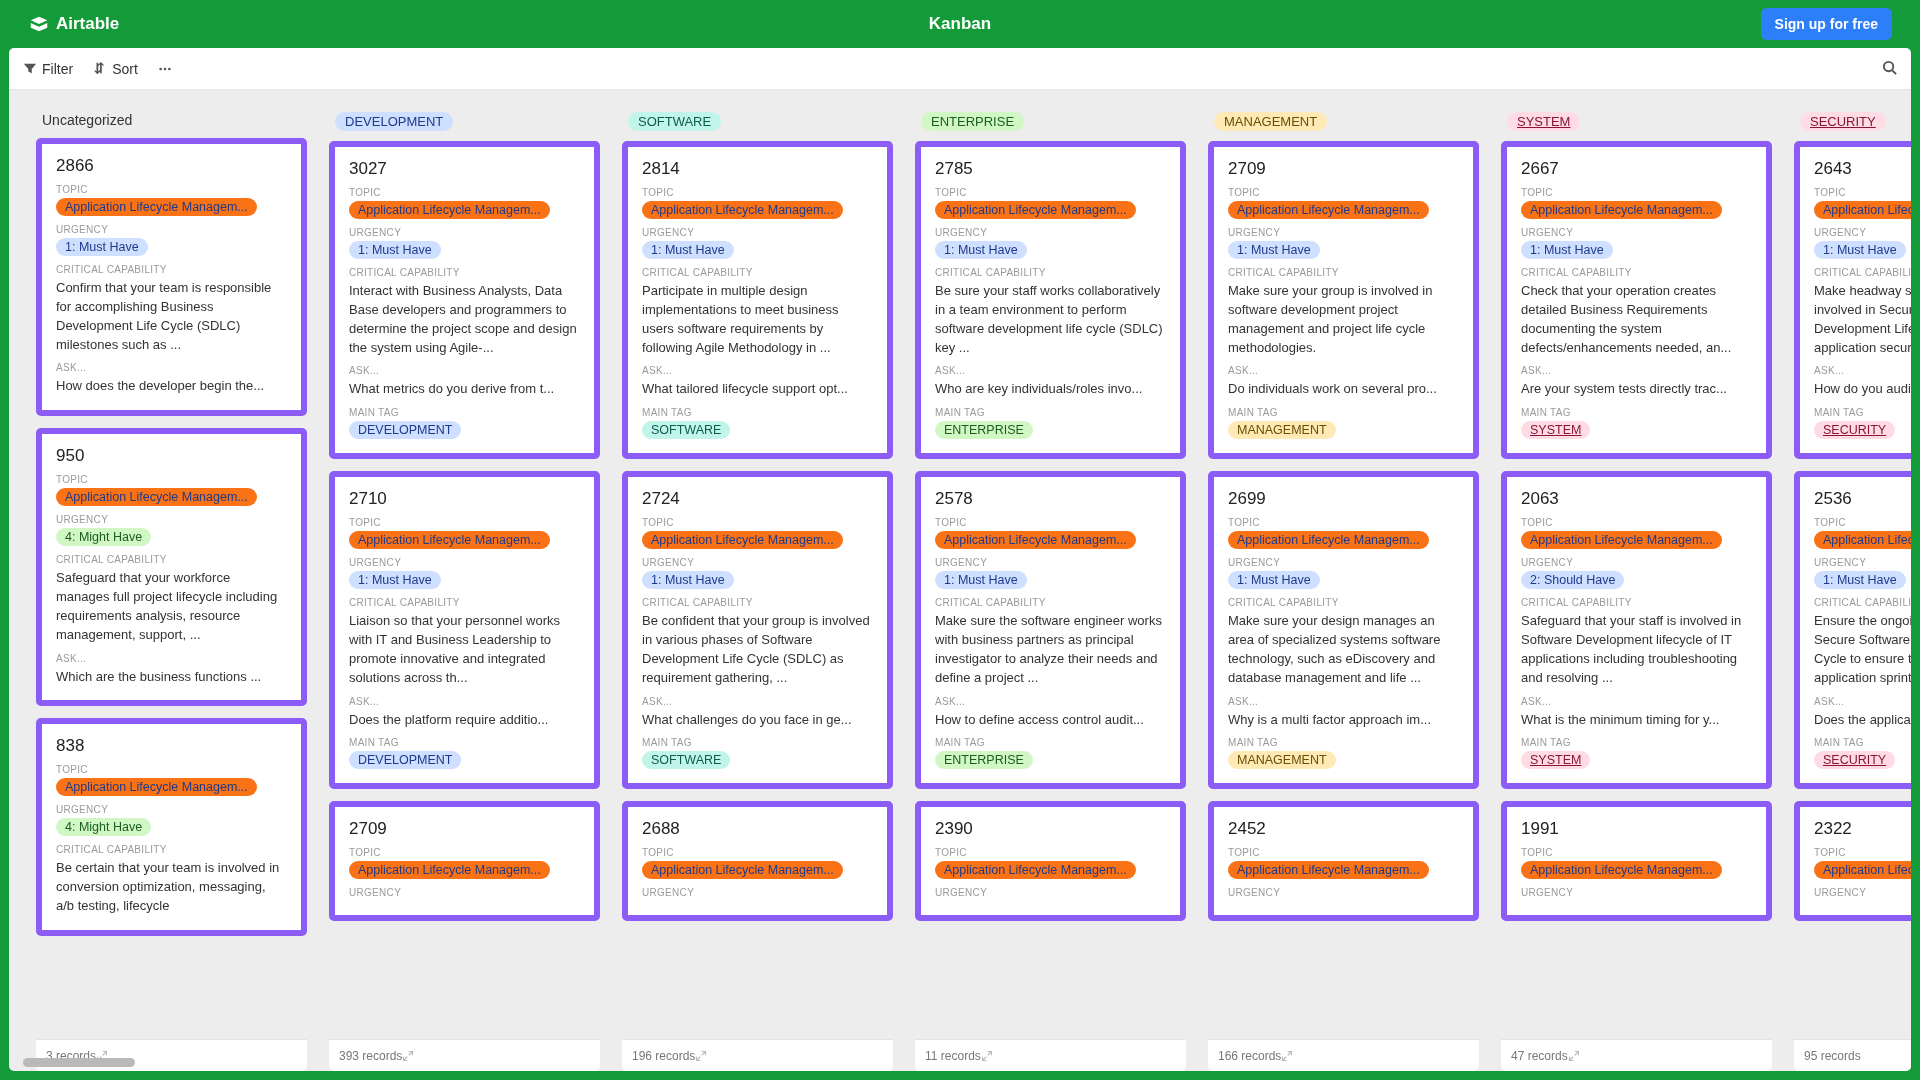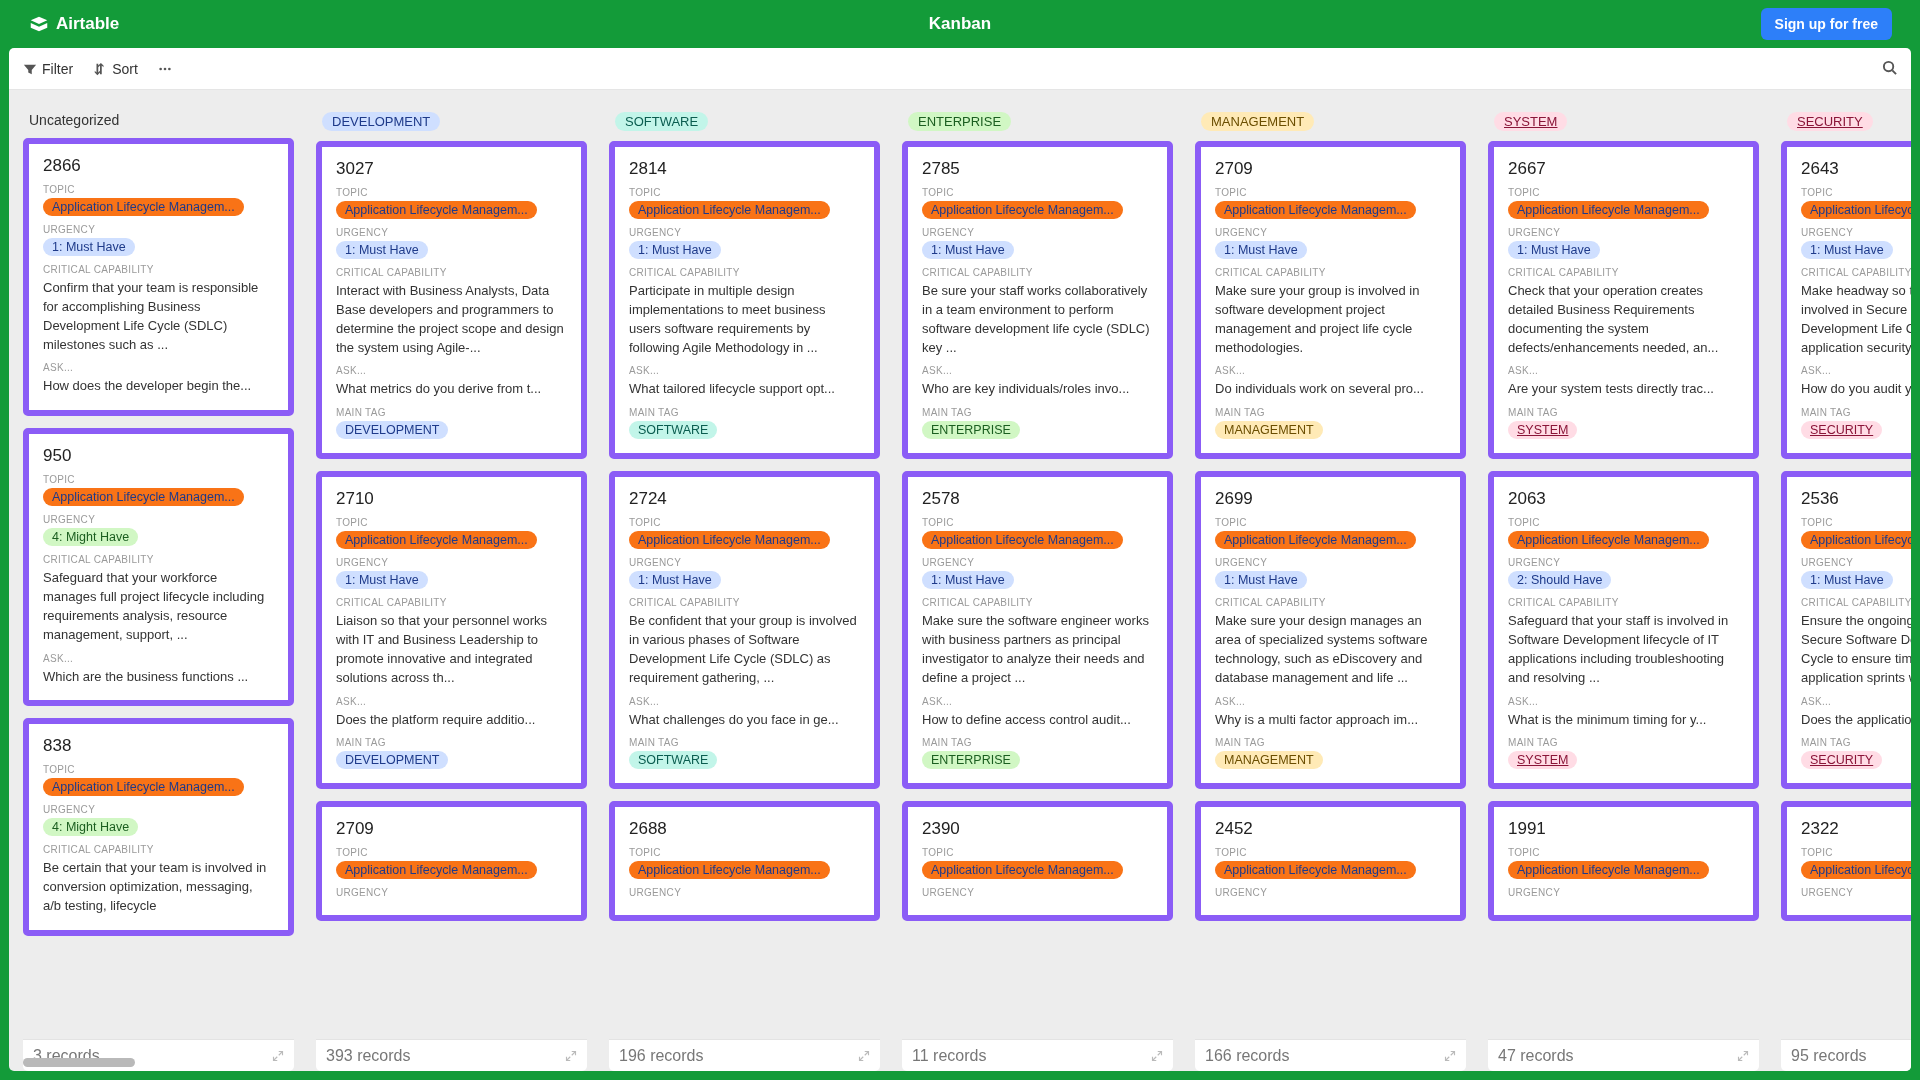--- a/index.html
+++ b/index.html
@@ -5,41 +5,41 @@
   * { box-sizing:border-box; margin:0; padding:0; }
   html,body { width:1920px; height:1080px; font-family:-apple-system,BlinkMacSystemFont,"Segoe UI",Helvetica,Arial,sans-serif; overflow:hidden; background:#139b39; }
   
   .topbar { height:48px; background:#139b39; color:#fff; display:flex; align-items:center; justify-content:space-between; padding:0 28px; }
   .brand { display:flex; align-items:center; gap:6px; font-weight:600; font-size:17px; }
   .brand svg { width:22px; height:22px; }
   .title { font-weight:600; font-size:17px; position:absolute; left:50%; transform:translateX(-50%); }
   .signup { background:#2d7ff9; color:#fff; border:none; border-radius:6px; padding:8px 14px; font-size:14px; font-weight:600; cursor:pointer; }
   
   .toolbar { background:#fff; height:42px; margin:0 9px; border-radius:5px 5px 0 0; display:flex; align-items:center; padding:0 14px; gap:20px; font-size:14px; color:#333; border-bottom:1px solid #e5e5e5; }
-  .tool { display:flex; align-items:center; gap:5px; cursor:pointer; }
+  .tool { display:flex; gap:5px; cursor:pointer; }
   .tool svg { width:14px; height:14px; }
   .spacer { flex:1; }
   .search-ico { cursor:pointer; }
   
   .board-wrap { margin:0 9px 9px 9px; background:#ededed; height:calc(1080px - 48px - 42px - 9px); border-radius:0 0 5px 5px; position:relative; overflow:hidden; }
-  .board { display:flex; gap:18px; padding:14px 14px 0 14px; height:100%; overflow-x:auto; overflow-y:hidden; }
+  .board { display:flex; gap:18px; padding:14px 14px 0 27px; height:100%; overflow-x:auto; overflow-y:hidden; }
   .col { width:275px; flex:0 0 275px; display:flex; flex-direction:column; background:transparent; position:relative; }
   .col-head { padding:8px 6px 10px 6px; font-size:14px; }
   .col-title-pill { display:inline-block; padding:2px 10px; border-radius:10px; font-size:13px; }
   .col-title-plain { font-size:14px; color:#333; }
   .cards { flex:1; overflow-y:auto; padding-right:4px; }
   .cards::-webkit-scrollbar { width:8px; }
   .cards::-webkit-scrollbar-thumb { background:#c5c5c5; border-radius:4px; }
   .card { background:#fff; border-radius:5px; border:6px solid #8b5cf6; padding:12px 14px 14px 14px; margin-bottom:12px; font-size:13px; color:#333; cursor:pointer; }
   .cid { font-size:17px; color:#222; margin-bottom:8px; }
   .lbl { font-size:10px; letter-spacing:.3px; color:#9a9a9a; text-transform:uppercase; margin:8px 0 3px 0; }
   .pill { display:inline-block; padding:2px 9px; border-radius:10px; font-size:12.5px; max-width:100%; white-space:nowrap; overflow:hidden; text-overflow:ellipsis; vertical-align:top; }
   .txt { font-size:13px; color:#333; line-height:1.45; margin-top:4px; display:-webkit-box; -webkit-line-clamp:4; -webkit-box-orient:vertical; overflow:hidden; }
   .txt1 { -webkit-line-clamp:1; white-space:nowrap; text-overflow:ellipsis; display:block; overflow:hidden; }
-  .col-foot { height:32px; background:#fff; border-top:1px solid #e3e3e3; border-radius:0 0 5px 5px; display:flex; align-items:center; justify-content:space-between; padding:0 10px; font-size:16px; color:#777; position:absolute; bottom:0; left:0; right:4px; }
+  .col-foot { height:32px; background:#fff; border-top:1px solid #e3e3e3; border-radius:0 0 5px 5px; display:flex; align-items:center; padding:0 10px; font-size:12px; color:#777; position:absolute; bottom:0; left:0; right:4px; }
   .col-inner { position:relative; height:100%; display:flex; flex-direction:column; }
   .cards-outer { flex:1; min-height:0; position:relative; margin-bottom:32px; }
   .expand-ico { width:12px; height:12px; opacity:.5; }
   
   .hscroll { position:absolute; left:14px; bottom:4px; height:9px; width:112px; background:#b9b9b9; border-radius:5px; }
   
   .c-blue   { background:#cfdfff; color:#1e3a8a; }
   .c-teal   { background:#c2f5e9; color:#0b5d50; }
   .c-green  { background:#d1f7c4; color:#1b5e20; }
   .c-yellow { background:#ffeab6; color:#6b4e00; }

